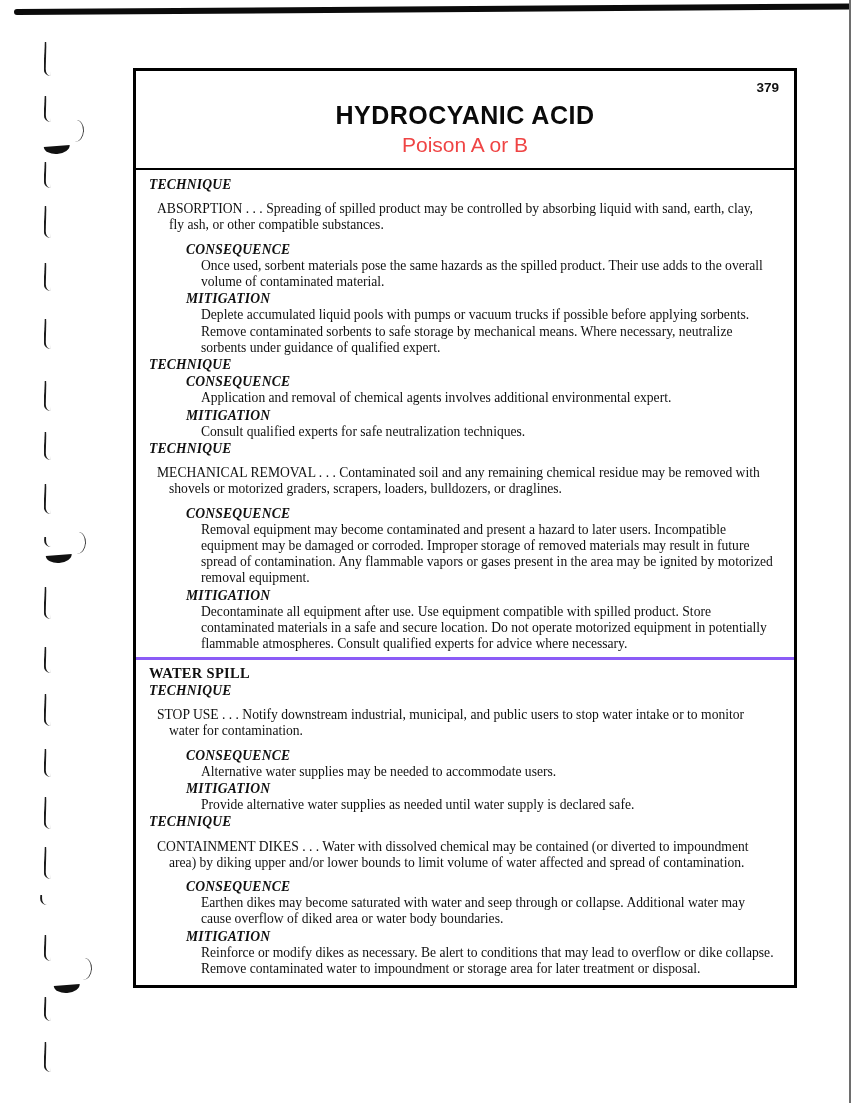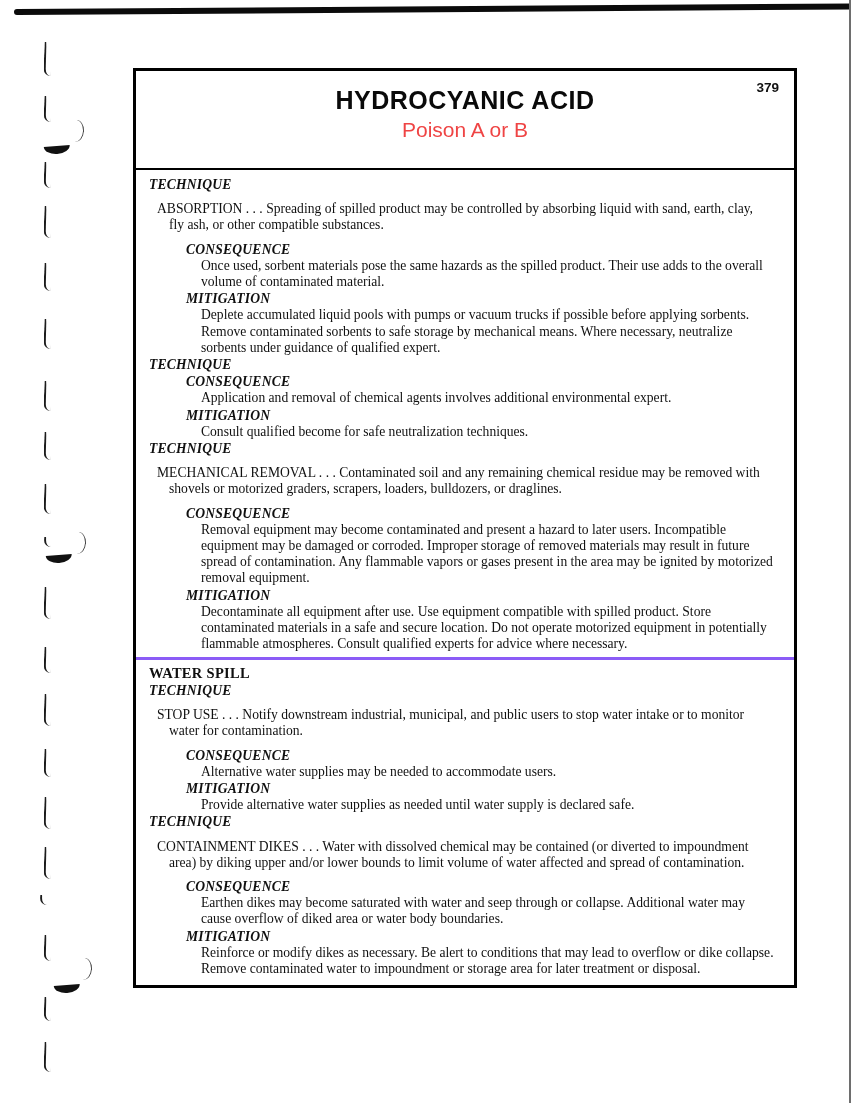--- a/index.html
+++ b/index.html
@@ -36,21 +36,21 @@
   
   .content-box{
     position:absolute;left:133px;top:68px;width:664px;height:920px;
     border:3px solid #000;box-sizing:border-box;background:#fff;
   }
   .box-header{
     height:97px;border-bottom:2px solid #000;text-align:center;position:relative;
     font-family:"Liberation Sans", sans-serif;
   }
   .doc-title{
-    margin:0;padding-top:15px;font-size:25px;font-weight:bold;letter-spacing:0.5px;color:#0a0a0a;
+    margin:0;padding-top:30px;font-size:25px;font-weight:bold;letter-spacing:0.5px;color:#0a0a0a;
   }
   .doc-subtitle{
     margin:3px 0 0 0;font-size:21px;font-weight:normal;color:#ef4444;
   }
   .page-num{
     position:absolute;top:9px;right:15px;font-size:13.5px;font-weight:bold;color:#111;
   }
   .section{
     font-size:13.6px;line-height:16.2px;color:#101010;
   }
@@ -116,21 +116,21 @@
       <p class="ctext">Once used, sorbent materials pose the same hazards as the spilled product. Their use adds to the overall volume of contaminated material.</p>
       <div class="lbl inner">MITIGATION</div>
       <p class="ctext">Deplete accumulated liquid pools with pumps or vacuum trucks if possible before applying sorbents. Remove contaminated sorbents to safe storage by mechanical means. Where necessary, neutralize sorbents under guidance of qualified expert.</p>
     </div>
 
     <div class="block">
       <div class="lbl">TECHNIQUE</div>
       <div class="lbl inner">CONSEQUENCE</div>
       <p class="ctext">Application and removal of chemical agents involves additional environmental expert.</p>
       <div class="lbl inner">MITIGATION</div>
-      <p class="ctext">Consult qualified become for safe neutralization techniques.</p>
+      <p class="ctext">Consult qualified experts for safe neutralization techniques.</p>
     </div>
 
     <div class="block">
       <div class="lbl">TECHNIQUE</div>
       <p class="tech">MECHANICAL REMOVAL . . . Contaminated soil and any remaining chemical residue may be removed with shovels or motorized graders, scrapers, loaders, bulldozers, or draglines.</p>
       <div class="lbl inner">CONSEQUENCE</div>
       <p class="ctext">Removal equipment may become contaminated and present a hazard to later users. Incompatible equipment may be damaged or corroded. Improper storage of removed materials may result in future spread of contamination. Any flammable vapors or gases present in the area may be ignited by motorized removal equipment.</p>
       <div class="lbl inner">MITIGATION</div>
       <p class="ctext">Decontaminate all equipment after use. Use equipment compatible with spilled product. Store contaminated materials in a safe and secure location. Do not operate motorized equipment in potentially flammable atmospheres. Consult qualified experts for advice where necessary.</p>
     </div>

